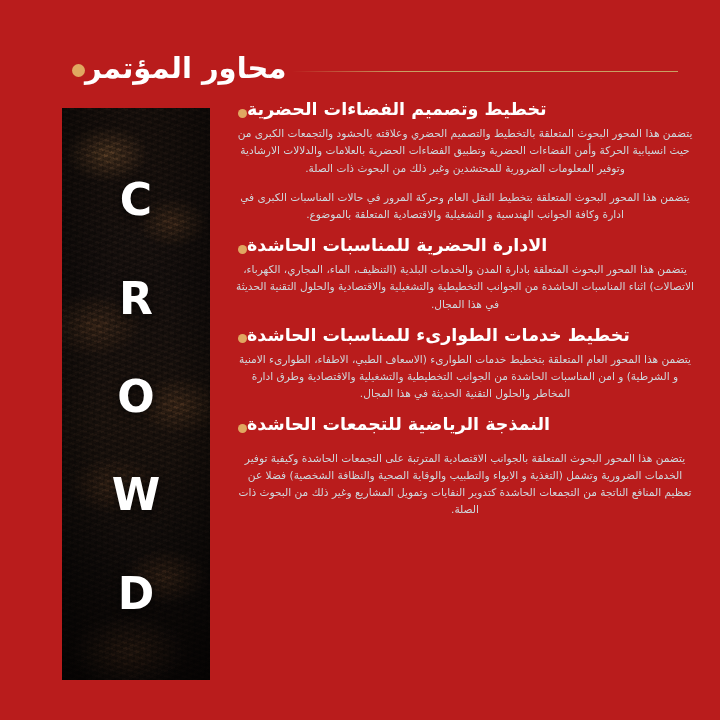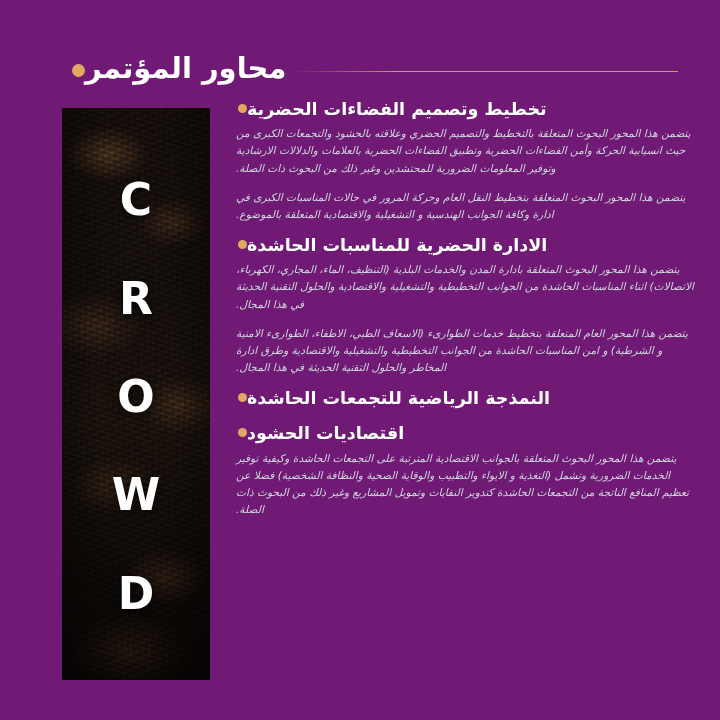--- a/index.html
+++ b/index.html
@@ -6,21 +6,21 @@
   html, body {
     margin: 0; padding: 0;
     width: 720px; height: 720px;
     background: #19303c;
     font-family: "DejaVu Sans", "Liberation Sans", sans-serif;
     overflow: hidden;
   }
   .page {
     position: relative;
     width: 720px; height: 720px;
-    background: #701a75;
+    background: #b91c1c;
     display: flex;
     flex-direction: row-reverse;
   }
 
   
   .header {
     position: absolute;
     top: 40px;
     right: 0;
     left: 58px;
@@ -118,21 +118,21 @@
     top: 96px;
     bottom: 24px;
     display: flex;
     flex-direction: column;
     justify-content: flex-start;
   }
   .section { margin-bottom: 9px; }
   .section .head {
     display: flex;
     flex-direction: row-reverse;
-    align-items: flex-start;
+    align-items: center;
     justify-content: flex-start;
   }
   .section .head .dot {
     width: 9px; height: 9px;
     border-radius: 50%;
     background: #e0a861;
     margin-left: 10px;
     margin-top: 8px;
     flex: 0 0 auto;
   }
@@ -142,23 +142,22 @@
     font-size: 17.5px;
     font-weight: bold;
     line-height: 1.5;
     text-align: right;
   }
   .section p {
     margin: 3px 0 0 0;
     color: #cfd8dd;
     font-size: 10.6px;
     line-height: 1.62;
-    text-align: left;
+    text-align: center;
     padding: 0 6px 0 8px;
-    font-style: italic;
   }
 </style>
 </head>
 <body>
 
 <div class="page">
 
   <div class="header">
     <div class="bullet"></div>
     <div class="title">محاور المؤتمر</div>
@@ -194,32 +193,32 @@
 
     <div class="section">
       <div class="head">
         <span class="dot"></span>
         <h2>الادارة الحضرية للمناسبات الحاشدة</h2>
       </div>
       <p>يتضمن هذا المحور البحوث المتعلقة بادارة المدن والخدمات البلدية (التنظيف، الماء، المجاري، الكهرباء، الاتصالات) اثناء المناسبات الحاشدة من الجوانب التخطيطية والتشغيلية والاقتصادية والحلول التقنية الحديثة في هذا المجال.</p>
     </div>
 
     <div class="section">
+      <div class="head">
+        <span class="dot"></span>
+        <h2>تخطيط خدمات الطوارىء للمناسبات الحاشدة</h2>
+      </div>
       <p>يتضمن هذا المحور العام المتعلقة بتخطيط خدمات الطوارىء (الاسعاف الطبي، الاطفاء، الطوارىء الامنية و الشرطية) و امن المناسبات الحاشدة من الجوانب التخطيطية والتشغيلية والاقتصادية وطرق ادارة المخاطر والحلول التقنية الحديثة في هذا المجال.</p>
     </div>
 
     <div class="section">
       <div class="head">
         <span class="dot"></span>
         <h2>النمذجة الرياضية للتجمعات الحاشدة</h2>
       </div>
     </div>
 
     <div class="section">
-      <div class="head">
-        <span class="dot"></span>
-        <h2>اقتصاديات الحشود</h2>
-      </div>
       <p>يتضمن هذا المحور البحوث المتعلقة بالجوانب الاقتصادية المترتبة على التجمعات الحاشدة وكيفية توفير الخدمات الضرورية وتشمل (التغذية و الايواء والتطبيب والوقاية الصحية والنظافة الشخصية) فضلا عن تعظيم المنافع الناتجة من التجمعات الحاشدة كتدوير النفايات وتمويل المشاريع وغير ذلك من البحوث ذات الصلة.</p>
     </div>
 
   </div>
 </div>
 
 </body></html>

